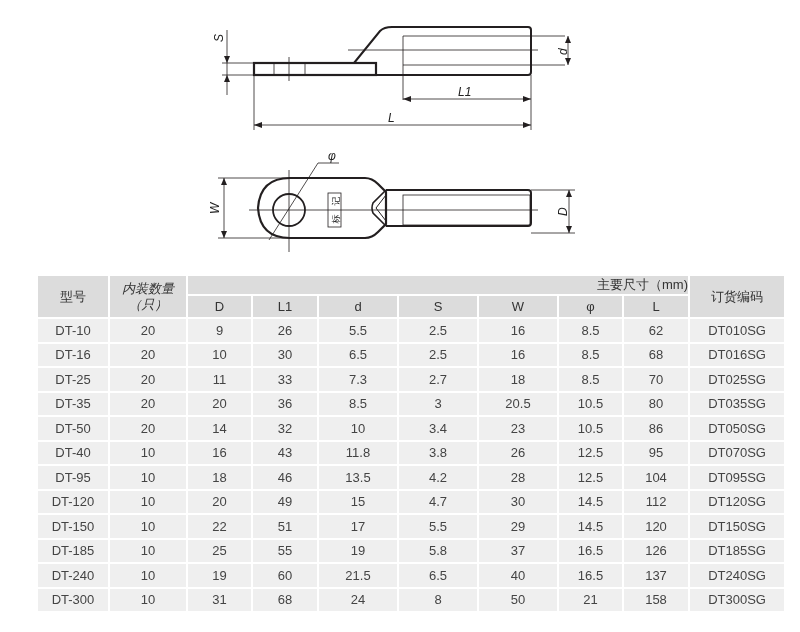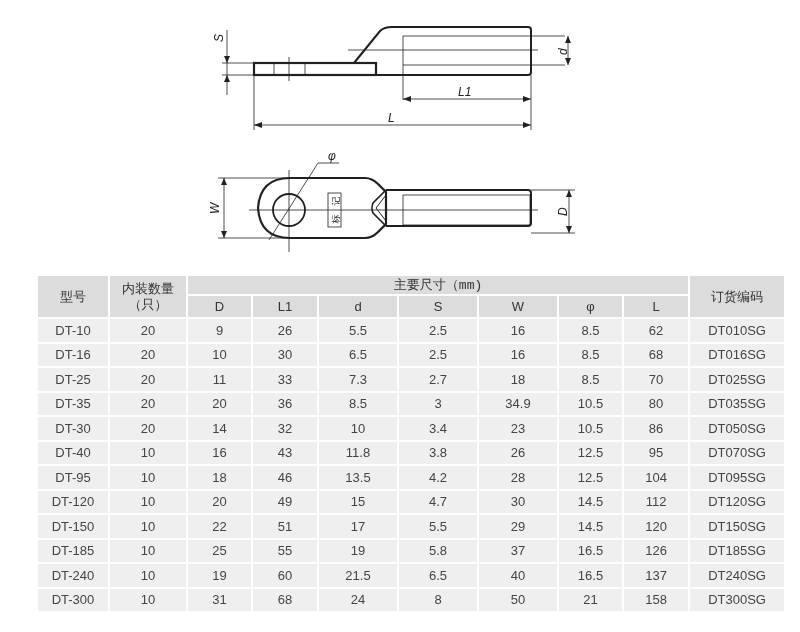--- a/index.html
+++ b/index.html
@@ -10,22 +10,22 @@
   .dim-label { font-family: "Liberation Sans", sans-serif; font-style: italic; font-size: 12px; fill: #222; }
   .mark-label { font-family: "DejaVu Sans", sans-serif; font-size: 9px; fill: #222; }
 
   table.spec { position: absolute; left: 38px; top: 276px; width: 736px;
                border-collapse: separate; border-spacing: 2px; table-layout: fixed;
                margin: -2px; font-size: 13px; color: #444; }
   table.spec th, table.spec td { text-align: center; vertical-align: middle; padding: 0; }
   table.spec th { background: #dcdcdc; font-weight: normal; color: #333; font-size: 13px; }
   table.spec thead tr.r1 th { height: 17px; }
   table.spec thead tr.r2 th { height: 21px; }
-  table.spec th.tall { line-height: 16px; }
-  table.spec th.group { text-align: center; font-family: Liberation Mono, monospace; }
+  table.spec th.tall { line-height: 16px; font-style: italic; }
+  table.spec th.group { text-align: right; }
   table.spec td { background: #efefef; height: 22.5px; }
 </style>
 </head>
 <body>
 
 <div class="drawing">
   <svg width="800" height="270" viewBox="0 0 800 270" xmlns="http://www.w3.org/2000/svg">
 
     <g stroke="#231f20" fill="none">
 
@@ -177,27 +177,27 @@
         <td>70</td>
         <td>DT025SG</td>
       </tr>
       <tr>
         <td>DT-35</td>
         <td>20</td>
         <td>20</td>
         <td>36</td>
         <td>8.5</td>
         <td>3</td>
-        <td>34.9</td>
+        <td>20.5</td>
         <td>10.5</td>
         <td>80</td>
         <td>DT035SG</td>
       </tr>
       <tr>
-        <td>DT-30</td>
+        <td>DT-50</td>
         <td>20</td>
         <td>14</td>
         <td>32</td>
         <td>10</td>
         <td>3.4</td>
         <td>23</td>
         <td>10.5</td>
         <td>86</td>
         <td>DT050SG</td>
       </tr>

